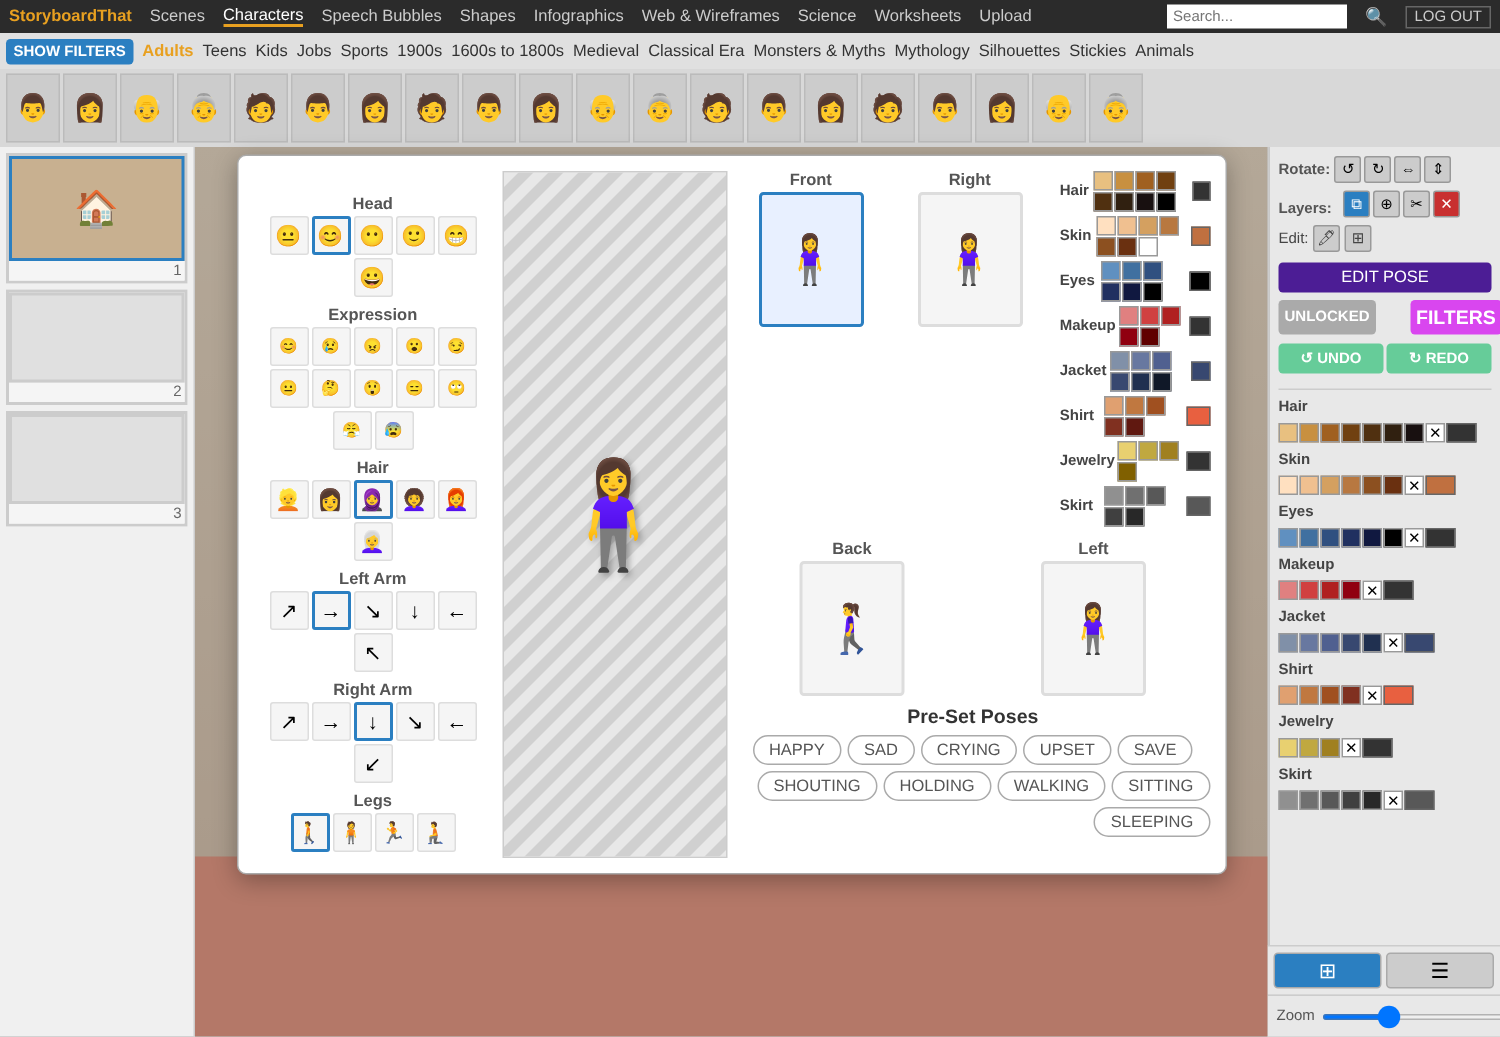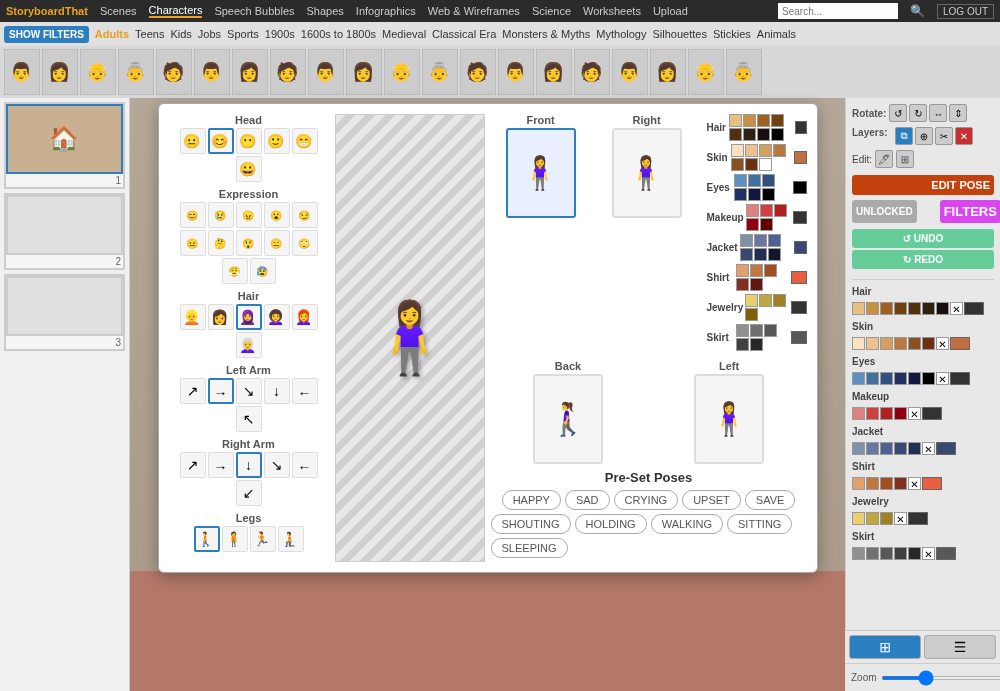--- a/index.html
+++ b/index.html
@@ -33,21 +33,21 @@
     .story-cell .cell-num { font-size: 10px; text-align: right; padding: 1px 2px; color: #666; background: #f5f5f5; }
 
     
     #modal-overlay { position: absolute; left: 125px; top: 0; right: 150px; bottom: 0; background: rgba(180,180,180,0.6); z-index: 10; display: flex; align-items: center; justify-content: center; }
     #modal { background: #fff; border: 1px solid #aaa; border-radius: 6px; width: 670px; padding: 12px; position: relative; box-shadow: 0 4px 16px rgba(0,0,0,0.3); }
 
     
     .modal-body { display: flex; gap: 8px; }
 
     
-    #parts-panel { width: 165px; }
+    #parts-panel { width: 165px; margin-top: 16px; }
     .parts-section-title { font-size: 11px; text-align: center; color: #555; margin-bottom: 2px; font-weight: bold; }
     .parts-grid { display: flex; flex-wrap: wrap; gap: 1px; margin-bottom: 4px; justify-content: center; }
     .parts-item { width: 26px; height: 26px; border: 1px solid #ddd; background: #f5f5f5; cursor: pointer; display: flex; align-items: center; justify-content: center; font-size: 14px; border-radius: 2px; }
     .parts-item.selected { border: 2px solid #2b7fc1; }
 
     
     #center-preview { width: 145px; display: flex; align-items: center; justify-content: center; }
     .pose-view { flex: 1; display: flex; flex-direction: column; align-items: center; }
     .pose-view-label { font-size: 11px; color: #555; margin-bottom: 2px; font-weight: bold; }
     .pose-img { width: 75px; height: 95px; background: #f0f0f0; border: 2px solid #ddd; border-radius: 3px; display: flex; align-items: center; justify-content: center; font-size: 36px; cursor: pointer; }
@@ -410,21 +410,21 @@
 
           <div id="preset-title" style="text-align:center;font-size:13px;font-weight:bold;color:#333;margin-bottom:5px;">Pre-Set Poses</div>
 
           <div class="preset-row" style="display:flex;gap:4px;justify-content:center;margin-bottom:4px;">
             <button class="preset-btn">HAPPY</button>
             <button class="preset-btn">SAD</button>
             <button class="preset-btn">CRYING</button>
             <button class="preset-btn">UPSET</button>
             <button class="preset-btn">SAVE</button>
           </div>
-          <div class="preset-row" style="display:flex;gap:4px;justify-content:flex-start;margin-bottom:4px;">
+          <div class="preset-row" style="display:flex;gap:4px;justify-content:flex-end;margin-bottom:4px;">
             <button class="preset-btn">SHOUTING</button>
             <button class="preset-btn">HOLDING</button>
             <button class="preset-btn">WALKING</button>
             <button class="preset-btn">SITTING</button>
             <button class="preset-btn">SLEEPING</button>
           </div>
 
         </div>
       </div>
     </div>
@@ -442,44 +442,44 @@
     <div class="rotate-row" style="display:flex;align-items:center;gap:3px;margin-bottom:2px;">
       <span class="rotate-label">Rotate:</span>
       <div class="rotate-icons" style="display:flex;gap:2px;">
         <div class="rot-icon" style="width:18px;height:18px;background:#ccc;border:1px solid #999;cursor:pointer;display:flex;align-items:center;justify-content:center;font-size:10px;border-radius:2px;">↺</div>
         <div class="rot-icon" style="width:18px;height:18px;background:#ccc;border:1px solid #999;cursor:pointer;display:flex;align-items:center;justify-content:center;font-size:10px;border-radius:2px;">↻</div>
         <div class="rot-icon" style="width:18px;height:18px;background:#ccc;border:1px solid #999;cursor:pointer;display:flex;align-items:center;justify-content:center;font-size:10px;border-radius:2px;">⇔</div>
         <div class="rot-icon" style="width:18px;height:18px;background:#ccc;border:1px solid #999;cursor:pointer;display:flex;align-items:center;justify-content:center;font-size:10px;border-radius:2px;">⇕</div>
       </div>
     </div>
 
-    <div class="layers-row" style="display:flex;align-items:flex-start;gap:3px;margin-bottom:2px;">
+    <div class="layers-row" style="display:flex;align-items:flex-end;gap:3px;margin-bottom:2px;">
       <span class="layers-label">Layers:</span>
       <div class="layer-icons" style="display:flex;gap:2px;">
         <div class="tb-icon" style="width:18px;height:18px;background:#2b7fc1;border:1px solid #999;cursor:pointer;display:flex;align-items:center;justify-content:center;font-size:10px;border-radius:2px;color:#fff;">⧉</div>
         <div class="tb-icon" style="width:18px;height:18px;background:#ccc;border:1px solid #999;cursor:pointer;display:flex;align-items:center;justify-content:center;font-size:10px;border-radius:2px;">⊕</div>
         <div class="tb-icon" style="width:18px;height:18px;background:#ccc;border:1px solid #999;cursor:pointer;display:flex;align-items:center;justify-content:center;font-size:10px;border-radius:2px;">✂</div>
         <div class="tb-icon" style="width:18px;height:18px;background:#c83030;border:1px solid #999;cursor:pointer;display:flex;align-items:center;justify-content:center;font-size:10px;border-radius:2px;color:#fff;">✕</div>
       </div>
     </div>
 
     <div class="edit-label-row" style="display:flex;align-items:center;gap:3px;margin-bottom:4px;">
       <span>Edit:</span>
       <div class="tb-icon" style="width:18px;height:18px;background:#ccc;border:1px solid #999;cursor:pointer;display:flex;align-items:center;justify-content:center;font-size:10px;border-radius:2px;">🖊</div>
       <div class="tb-icon" style="width:18px;height:18px;background:#ccc;border:1px solid #999;cursor:pointer;display:flex;align-items:center;justify-content:center;font-size:10px;border-radius:2px;">⊞</div>
     </div>
 
-    <button class="rp-btn rp-btn-orange" style="background:#c2410c;color:#fff;border:none;border-radius:3px;padding:4px;font-size:11px;font-weight:bold;cursor:pointer;width:100%;text-align:right;margin-bottom:2px;">EDIT POSE</button>
+    <button class="rp-btn rp-btn-orange" style="background:#4c1d95;color:#fff;border:none;border-radius:3px;padding:4px;font-size:11px;font-weight:normal;cursor:pointer;width:100%;text-align:center;margin-bottom:2px;">EDIT POSE</button>
 
     <div style="display:flex;gap:2px;margin-bottom:3px;">
       <button class="rp-btn rp-btn-gray" style="flex:1;background:#aaa;color:#fff;border:none;border-radius:3px;padding:4px;font-size:10px;font-weight:bold;cursor:pointer;">UNLOCKED</button>
       <button class="rp-btn rp-btn-blue" style="flex:1;background:#d946ef;color:#fff;border:none;border-radius:3px;padding:4px;font-size:13px;font-weight:bold;cursor:pointer;margin-left:21px;">FILTERS</button>
     </div>
 
-    <div style="display:flex;gap:2px;margin-bottom:4px;flex-direction:column;">
+    <div style="display:flex;gap:2px;margin-bottom:4px;">
       <button style="flex:1;background:#6c9;color:#fff;border:none;border-radius:3px;padding:4px;font-size:10px;font-weight:bold;cursor:pointer;">↺ UNDO</button>
       <button style="flex:1;background:#6c9;color:#fff;border:none;border-radius:3px;padding:4px;font-size:10px;font-weight:bold;cursor:pointer;">↻ REDO</button>
     </div>
 
     <div class="section-divider"></div>
 
     <div class="section-header">Hair</div>
     <div class="rp-swatch-row" style="display:flex;gap:1px;flex-wrap:wrap;margin-bottom:3px;align-items:center;">
       <span style="width:13px;height:13px;background:#e8c080;border:1px solid #999;cursor:pointer;display:inline-block;"></span>
       <span style="width:13px;height:13px;background:#c89040;border:1px solid #999;cursor:pointer;display:inline-block;"></span>

